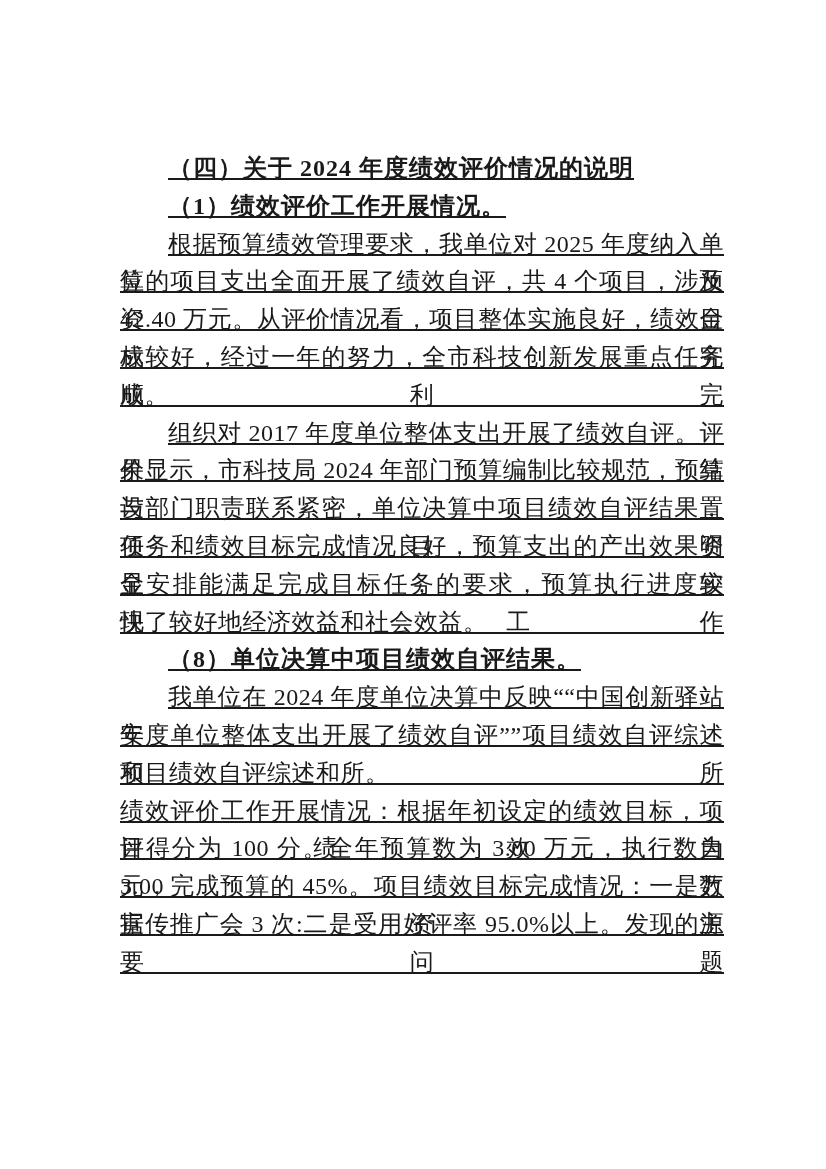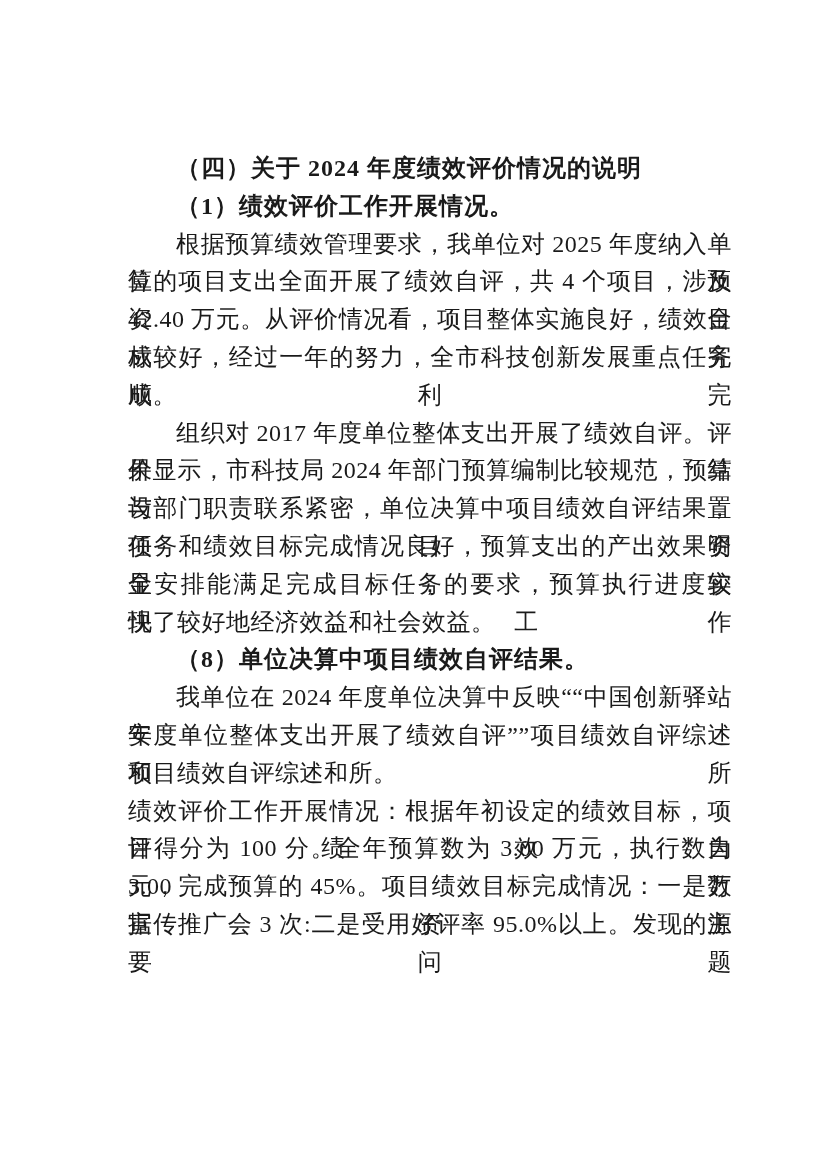--- a/index.html
+++ b/index.html
@@ -11,23 +11,24 @@
     position: relative;
     width: 826px;
     height: 1169px;
     background: #ffffff;
     overflow: hidden;
     font-family: "Liberation Serif", "DejaVu Serif", serif;
     color: #1a1a1a;
   }
   .content {
     position: absolute;
-    left: 128px;
+    left: 120px;
     top: 150px;
     width: 604px;
+    text-decoration: underline;
   }
   .line {
     font-size: 24px;
     line-height: 37.8px;
     height: 37.8px;
     text-align: justify;
     text-align-last: justify;
     letter-spacing: 0.5px;
     white-space: normal;
   }

